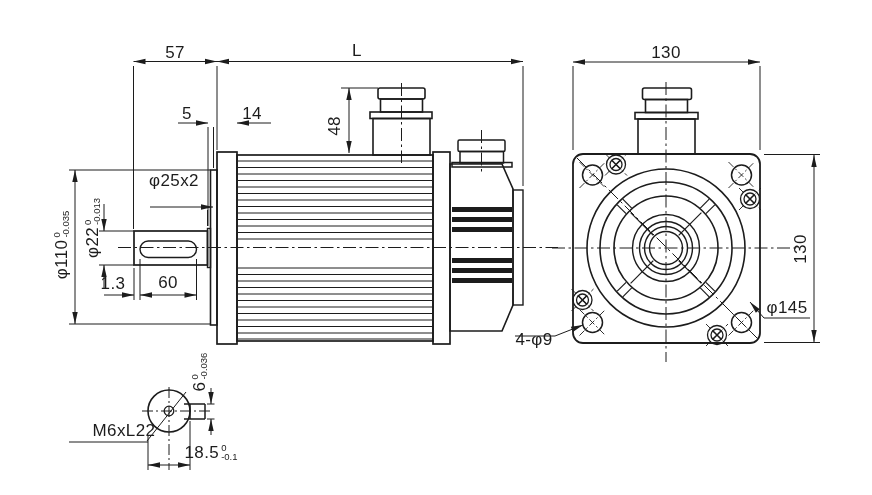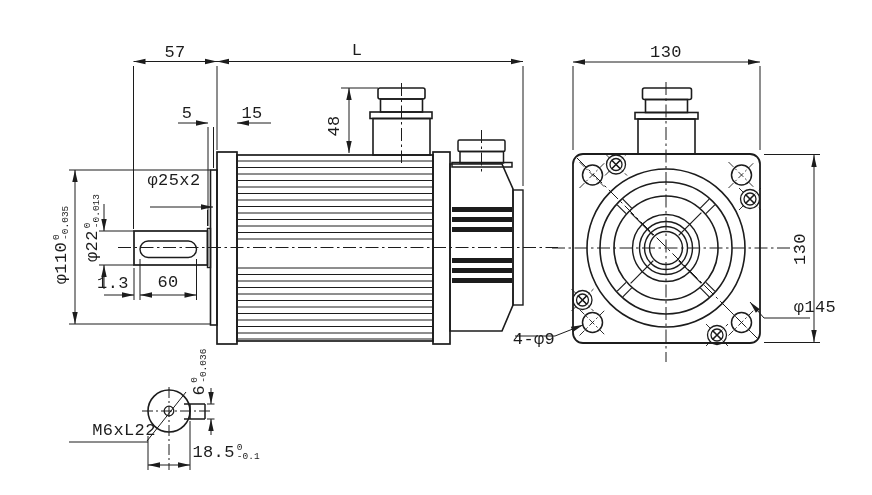--- a/index.html
+++ b/index.html
@@ -1,17 +1,17 @@
 <!DOCTYPE html>
 <html><head>
 <meta charset="utf-8">
 <style>
   html,body{margin:0;padding:0;background:#fff;}
   #stage{position:relative;width:872px;height:495px;background:#fff;overflow:hidden;
-         font-family:Liberation Mono, monospace;color:#1c1c1c;}
+         font-family:Liberation Sans, sans-serif;color:#1c1c1c;}
   svg{position:absolute;left:0;top:0;}
   .lbl{position:absolute;transform:translate(-50%,-50%);font-size:17px;line-height:17px;
        letter-spacing:.4px;white-space:nowrap;color:#1c1c1c;}
   .rot{transform:translate(-50%,-50%) rotate(-90deg);}
   .tg{display:inline-flex;align-items:center;gap:2px;}
   .tol{display:inline-flex;flex-direction:column;font-size:9.5px;line-height:9px;letter-spacing:0;}
   .tol i{font-style:normal;}
 </style>
 </head>
 <body>
@@ -204,21 +204,21 @@
     <path d="M211 419 V435" marker-start="url(#aS)"></path>
     <path d="M148 436 V470"></path>
         <path d="M190 421 V470"></path>
     <path d="M148 465 H190" marker-start="url(#aS)" marker-end="url(#aE)"></path>
   </g>
 </svg>
 
 <span class="lbl" style="left:175px;top:52px">57</span>
 <span class="lbl" style="left:357px;top:50px">L</span>
 <span class="lbl" style="left:187px;top:113px">5</span>
-<span class="lbl" style="left:252px;top:113px">15</span>
+<span class="lbl" style="left:252px;top:113px">14</span>
 <span class="lbl rot" style="left:334px;top:126px">48</span>
 <span class="lbl" style="left:174px;top:180px">φ25x2</span>
 
 <span class="lbl rot" style="left:61px;top:245px">
   <span class="tg">
         <span>φ110</span>
         <span class="tol">
           <i>0</i>
           <i>-0.035</i>
         </span>
@@ -232,34 +232,34 @@
           <i>-0.013</i>
         </span>
       </span>
 </span>
 
 <span class="lbl" style="left:113px;top:283px">1.3</span>
 <span class="lbl" style="left:168px;top:282px">60</span>
 
 <span class="lbl" style="left:666px;top:52px">130</span>
 <span class="lbl rot" style="left:800px;top:249px">130</span>
-<span class="lbl" style="left:815px;top:307px">φ145</span>
+<span class="lbl" style="left:787px;top:307px">φ145</span>
 <span class="lbl" style="left:534px;top:339px">4-φ9</span>
 
 <span class="lbl" style="left:124px;top:430px">M6xL22</span>
 <span class="lbl rot" style="left:199px;top:372px">
   <span class="tg">
         <span>6</span>
         <span class="tol">
           <i>0</i>
           <i>-0.036</i>
         </span>
       </span>
 </span>
-<span class="lbl" style="left:226px;top:452px">
+<span class="lbl" style="left:211px;top:452px">
   <span class="tg">
         <span>18.5</span>
         <span class="tol">
           <i>0</i>
           <i>-0.1</i>
         </span>
       </span>
 </span>
 
 </div>

